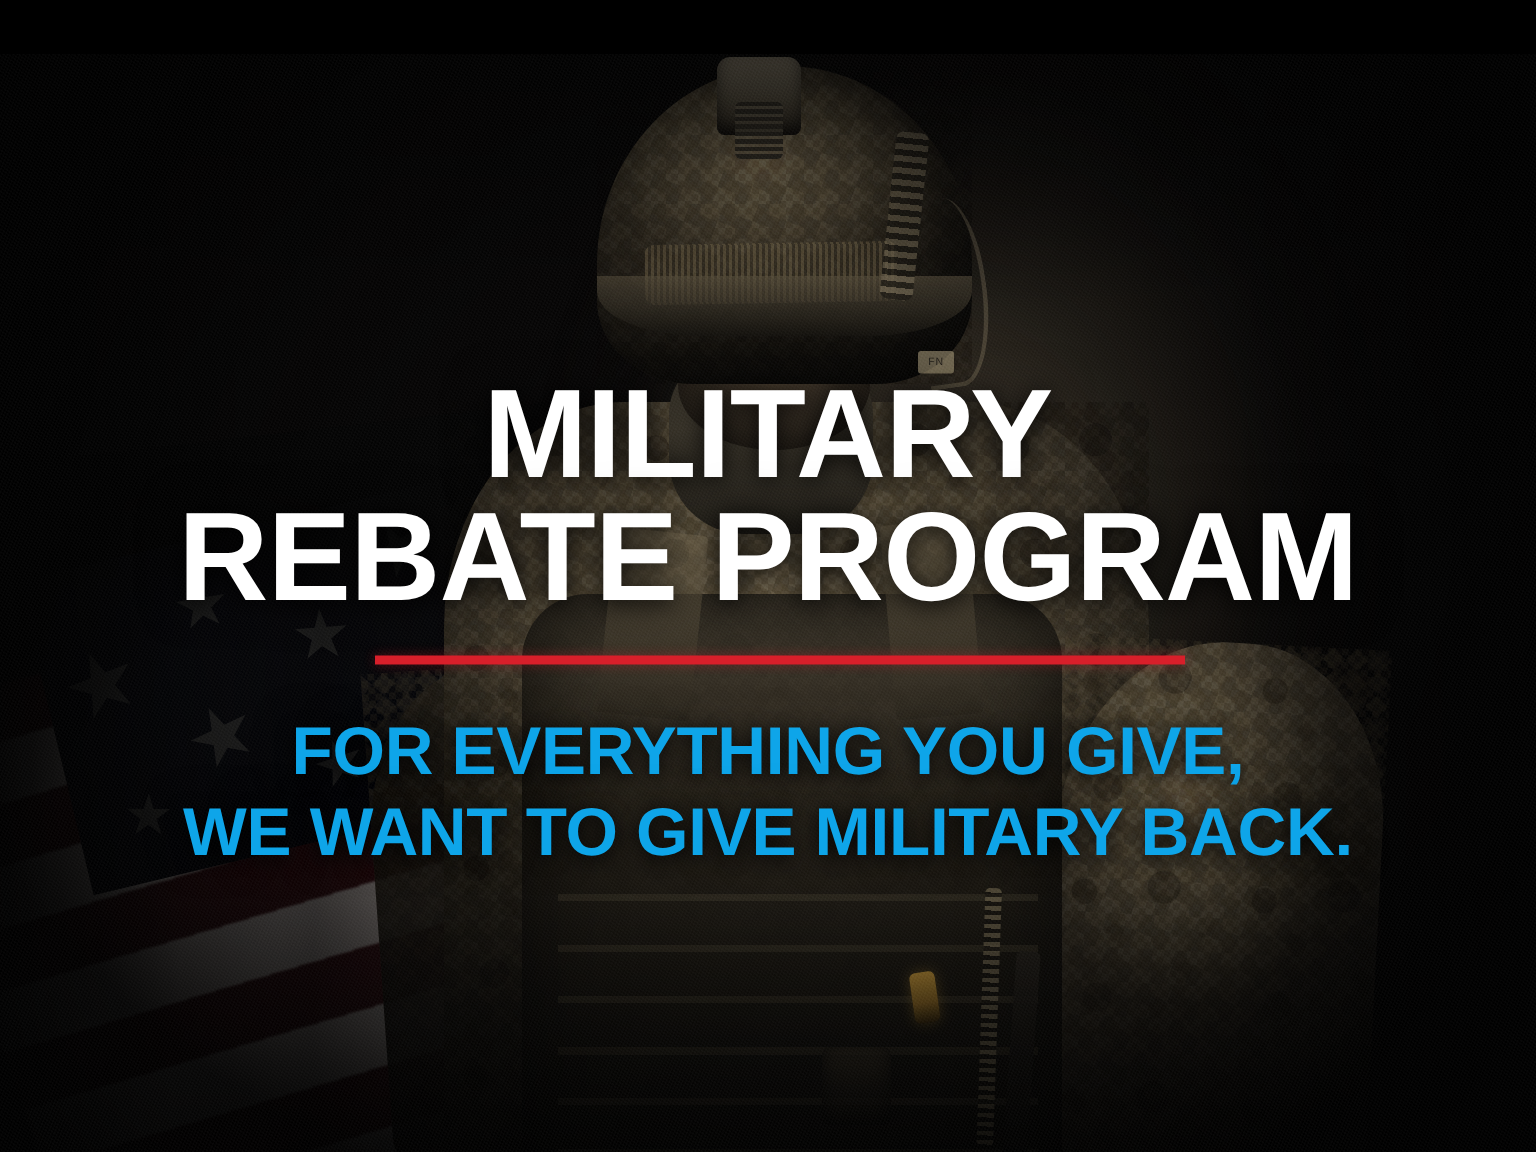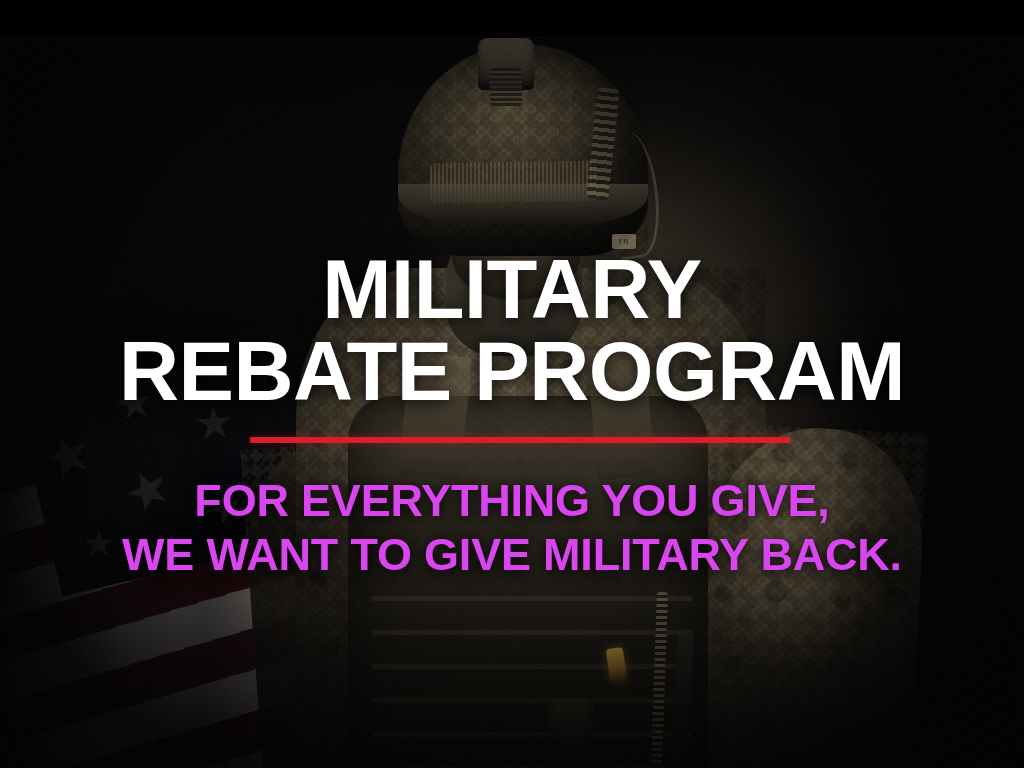--- a/index.html
+++ b/index.html
@@ -357,21 +357,21 @@
     left: 250px; top: 401px;
     width: 540px; height: 6px;
     background: #d81f2a;
     box-shadow: 0 0 8px rgba(216,31,42,0.35);
   }
 
   .sub {
     position: absolute;
     left: 0; right: 0;
     text-align: center;
-    color: #d946ef;
+    color: #0ea5e9;
     font-weight: 700;
     font-size: 45px;
     line-height: 1.02;
     letter-spacing: -0.2px;
     text-shadow: 0 2px 12px rgba(0,0,0,0.8), 0 0 26px rgba(0,0,0,0.55);
   }
   .sub-l1 { top: 442px; }
   .sub-l2 { top: 496px; }
 </style>
 </head>

